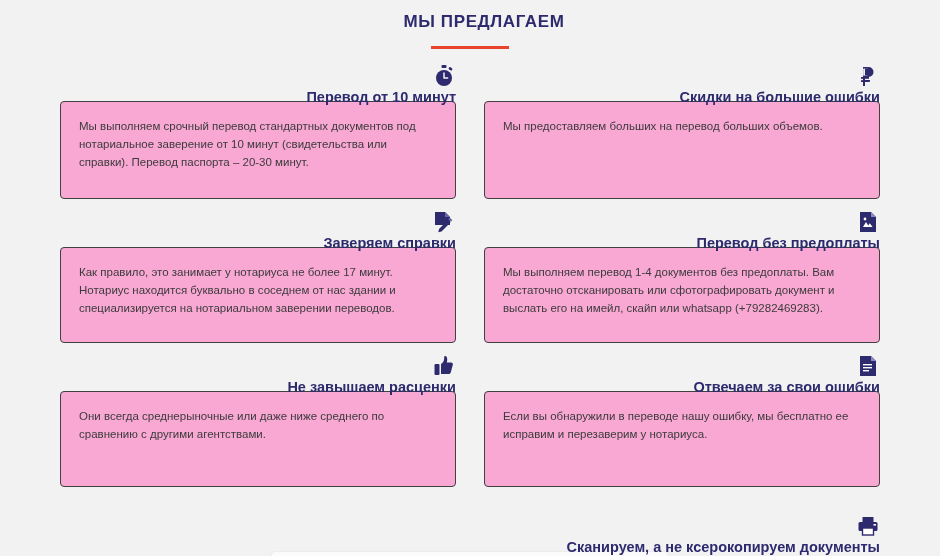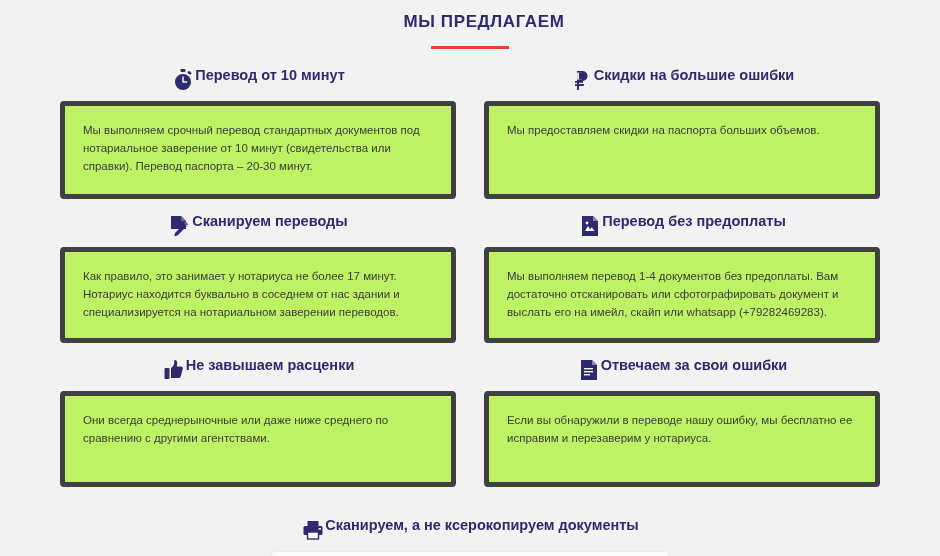--- a/index.html
+++ b/index.html
@@ -42,46 +42,47 @@
     column-gap: 28px;
     justify-content: center;
     margin-top: 18px;
   }
   .card {
     display: block;
     margin-bottom: 14px;
   }
   .card-head {
     display: flex;
-    align-items: flex-start;
+    align-items: flex-end;
     justify-content: center;
     gap: 0;
     height: 34px;
+    flex-direction: column;
   }
   .card-icon {
     width: 24px;
     height: 26px;
     display: flex;
     align-items: center;
     justify-content: center;
     color: #2e2a6e;
     flex: 0 0 auto;
   }
   .card-icon svg {
     display: block;
   }
   .card-title {
     font-size: 14.5px;
     font-weight: bold;
     color: #2e2a6e;
     white-space: nowrap;
   }
   .card-body {
-    background: #bef264;
-    border: 5px solid #404040;
+    background: #f9a8d4;
+    border: 1px solid #404040;
     border-radius: 4px;
     padding: 16px 18px;
     font-size: 11.5px;
     line-height: 1.55;
     color: #3b3b3b;
     box-sizing: border-box;
   }
   .h-148 { min-height: 98px; }
   .h-tall { min-height: 96px; }
   .full-row {
@@ -132,34 +133,34 @@
           <svg width="20" height="22" viewBox="0 0 20 22">
             <path d="M5 2 h5.5 a5 5 0 0 1 0 10 H7 v3 h5 v1.8 H7 V21 H5 V2 Z" fill="#2e2a6e"></path>
             <rect x="3" y="12" width="8" height="1.8" fill="#2e2a6e"></rect>
             <rect x="3" y="15.2" width="8" height="1.8" fill="#2e2a6e"></rect>
             <rect x="5.2" y="3.6" width="4.5" height="7" fill="#f2f2f2"></rect>
             <path d="M7 3.6 h3.2 a3.5 3.5 0 0 1 0 7 H7 V3.6 Z" fill="#2e2a6e"></path>
           </svg>
         </span>
         <span class="card-title">Скидки на большие ошибки</span>
       </div>
-      <div class="card-body h-148">Мы предоставляем скидки на паспорта больших объемов.</div>
+      <div class="card-body h-148">Мы предоставляем больших на перевод больших объемов.</div>
     </div>
 
     <div class="card">
       <div class="card-head">
         <span class="card-icon">
           <svg width="22" height="22" viewBox="0 0 22 22">
             <path d="M2 1 h10 l5 5 v8 H2 Z" fill="#2e2a6e"></path>
             <path d="M12 1 l5 5 h-5 Z" fill="#6a66a8"></path>
             <path d="M6 18 l9-9 2.5 2.5 -9 9 -3.2 0.7 Z" fill="#2e2a6e"></path>
             <path d="M15.2 8.2 l1.6-1.6 2.6 2.6 -1.6 1.6 Z" fill="#6a66a8"></path>
           </svg>
         </span>
-        <span class="card-title">Сканируем переводы</span>
+        <span class="card-title">Заверяем справки</span>
       </div>
       <div class="card-body h-tall">Как правило, это занимает у нотариуса не более 17 минут. Нотариус находится буквально в соседнем от нас здании и специализируется на нотариальном заверении переводов.</div>
     </div>
 
     <div class="card">
       <div class="card-head">
         <span class="card-icon">
           <svg width="20" height="22" viewBox="0 0 20 22">
             <path d="M2 1 h11 l5 5 v15 H2 Z" fill="#2e2a6e"></path>
             <path d="M13 1 l5 5 h-5 Z" fill="#8b88c0"></path>

